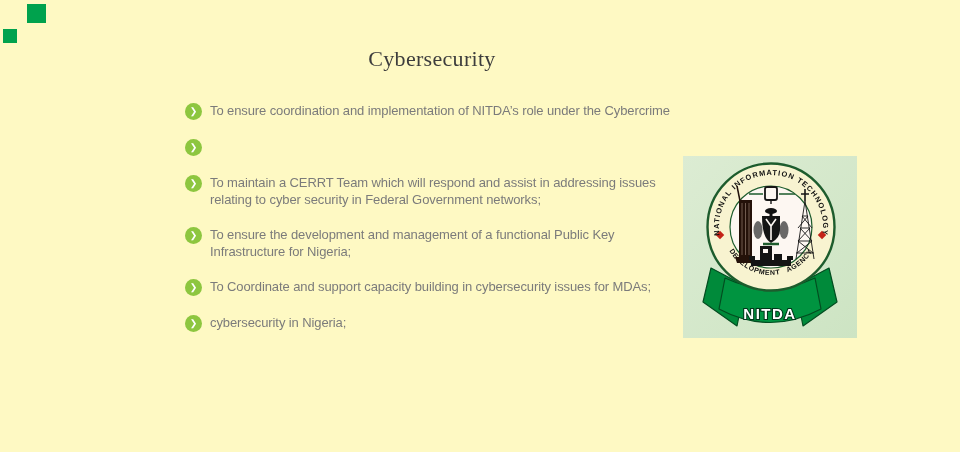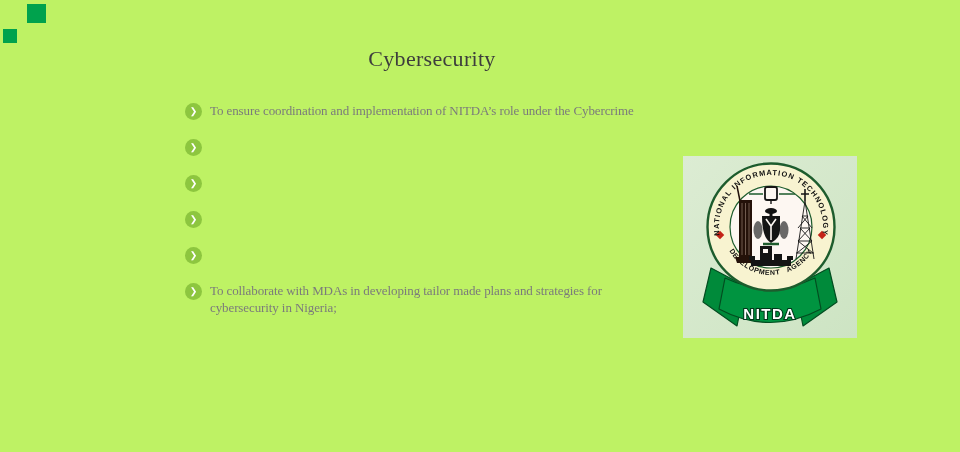--- a/index.html
+++ b/index.html
@@ -1,17 +1,17 @@
 <!DOCTYPE html>
 <html style="--title-color: #3d3d3d; --body-color: #7b7b7b; --bullet-green: #8dc63f; --corner-green: #00a24d;"><head>
 <meta charset="utf-8">
 <style>
   html, body { margin: 0; padding: 0; background: #ffffff; }
   .canvas {
-    position: relative; width: 960px; height: 452px; background: #bef264;
+    position: relative; width: 960px; height: 452px; background: #fef9c3;
     font-family: "Liberation Sans", sans-serif; overflow: hidden;
   }
   .corner-sq { position: absolute; background: var(--corner-green, #00a24d); }
   .sq1 { left: 27px; top: 4px;  width: 19px; height: 19px; }
   .sq2 { left: 3px;  top: 29px; width: 14px; height: 14px; }
   .title {
     position: absolute; left: 185px; top: 46px; width: 494px; margin: 0;
     text-align: center; font-family: "Liberation Serif", serif; font-weight: 400;
     font-size: 22px; letter-spacing: 0.3px; color: var(--title-color, #3d3d3d);
   }
@@ -20,21 +20,21 @@
   .bullet-icon {
     flex: 0 0 auto; width: 17px; height: 17px; border-radius: 50%;
     background: var(--bullet-green, #8dc63f); color: #ffffff;
     font-size: 9px; line-height: 17px; text-align: center;
     margin-right: 8px; margin-top: 1px;
   }
   .bullet-text {
     font-size: 13px; line-height: 17px; letter-spacing: -0.1px;
     color: var(--body-color, #7b7b7b);
   }
-  .objective-line { white-space: nowrap; font-family: Liberation Serif, serif; }
+  .objective-line { white-space: nowrap; }
   .logo-box { position: absolute; left: 683px; top: 156px; width: 174px; height: 182px; }
 </style>
 </head>
 <body>
 
 <div class="canvas">
   <div class="corner-sq sq1"></div>
   <div class="corner-sq sq2"></div>
 
   <h1 class="title">Cybersecurity</h1>
@@ -48,34 +48,44 @@
   </div>
 
   <div class="bullet-item">
     <span class="bullet-icon">❯</span>
     <div class="bullet-text">
         </div>
   </div>
 
   <div class="bullet-item">
     <span class="bullet-icon">❯</span>
-  </div>
-
-  <div class="bullet-item">
-    <span class="bullet-icon">❯</span>
-  </div>
-
-  <div class="bullet-item">
-    <span class="bullet-icon">❯</span>
+    <div class="bullet-text">
+          <div class="objective-line">To maintain a CERRT Team which will respond and assist in addressing issues</div>
+          <div class="objective-line">relating to cyber security in Federal Government networks;</div>
+        </div>
   </div>
 
   <div class="bullet-item">
     <span class="bullet-icon">❯</span>
     <div class="bullet-text">
-          <div class="objective-line">To collaborate with MDAs in developing tailor made plans and strategies for</div>
+          <div class="objective-line">To ensure the development and management of a functional Public Key</div>
+          <div class="objective-line">Infrastructure for Nigeria;</div>
+        </div>
+  </div>
+
+  <div class="bullet-item">
+    <span class="bullet-icon">❯</span>
+    <div class="bullet-text">
+          <div class="objective-line">To Coordinate and support capacity building in cybersecurity issues for MDAs;</div>
+        </div>
+  </div>
+
+  <div class="bullet-item">
+    <span class="bullet-icon">❯</span>
+    <div class="bullet-text">
           <div class="objective-line">cybersecurity in Nigeria;</div>
         </div>
   </div>
 </div>
 
   <div class="logo-box">
     <svg viewBox="0 0 174 182" width="174" height="182" aria-hidden="true">
       <defs>
         <linearGradient id="boxGrad" x1="0" y1="0" x2="1" y2="1">
           <stop offset="0" stop-color="#dcecd3"></stop>

